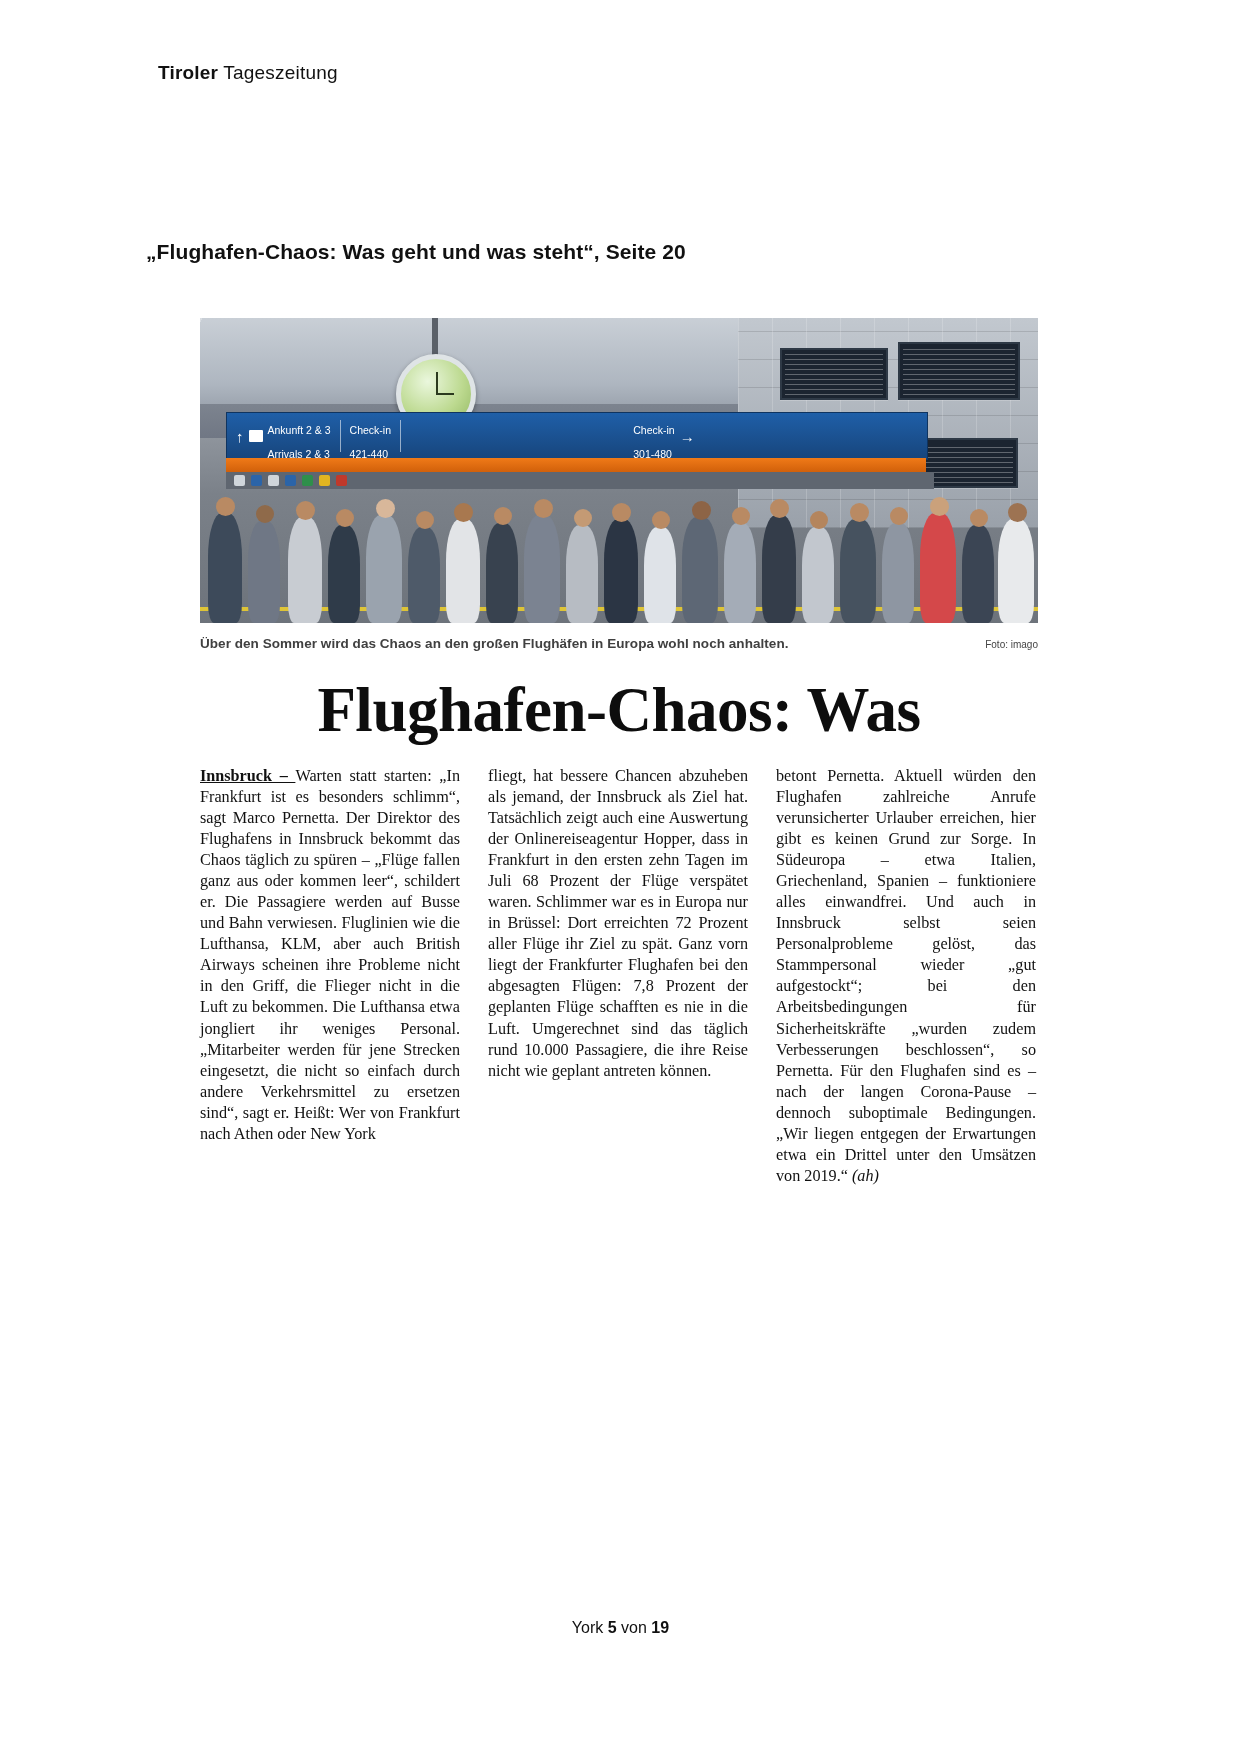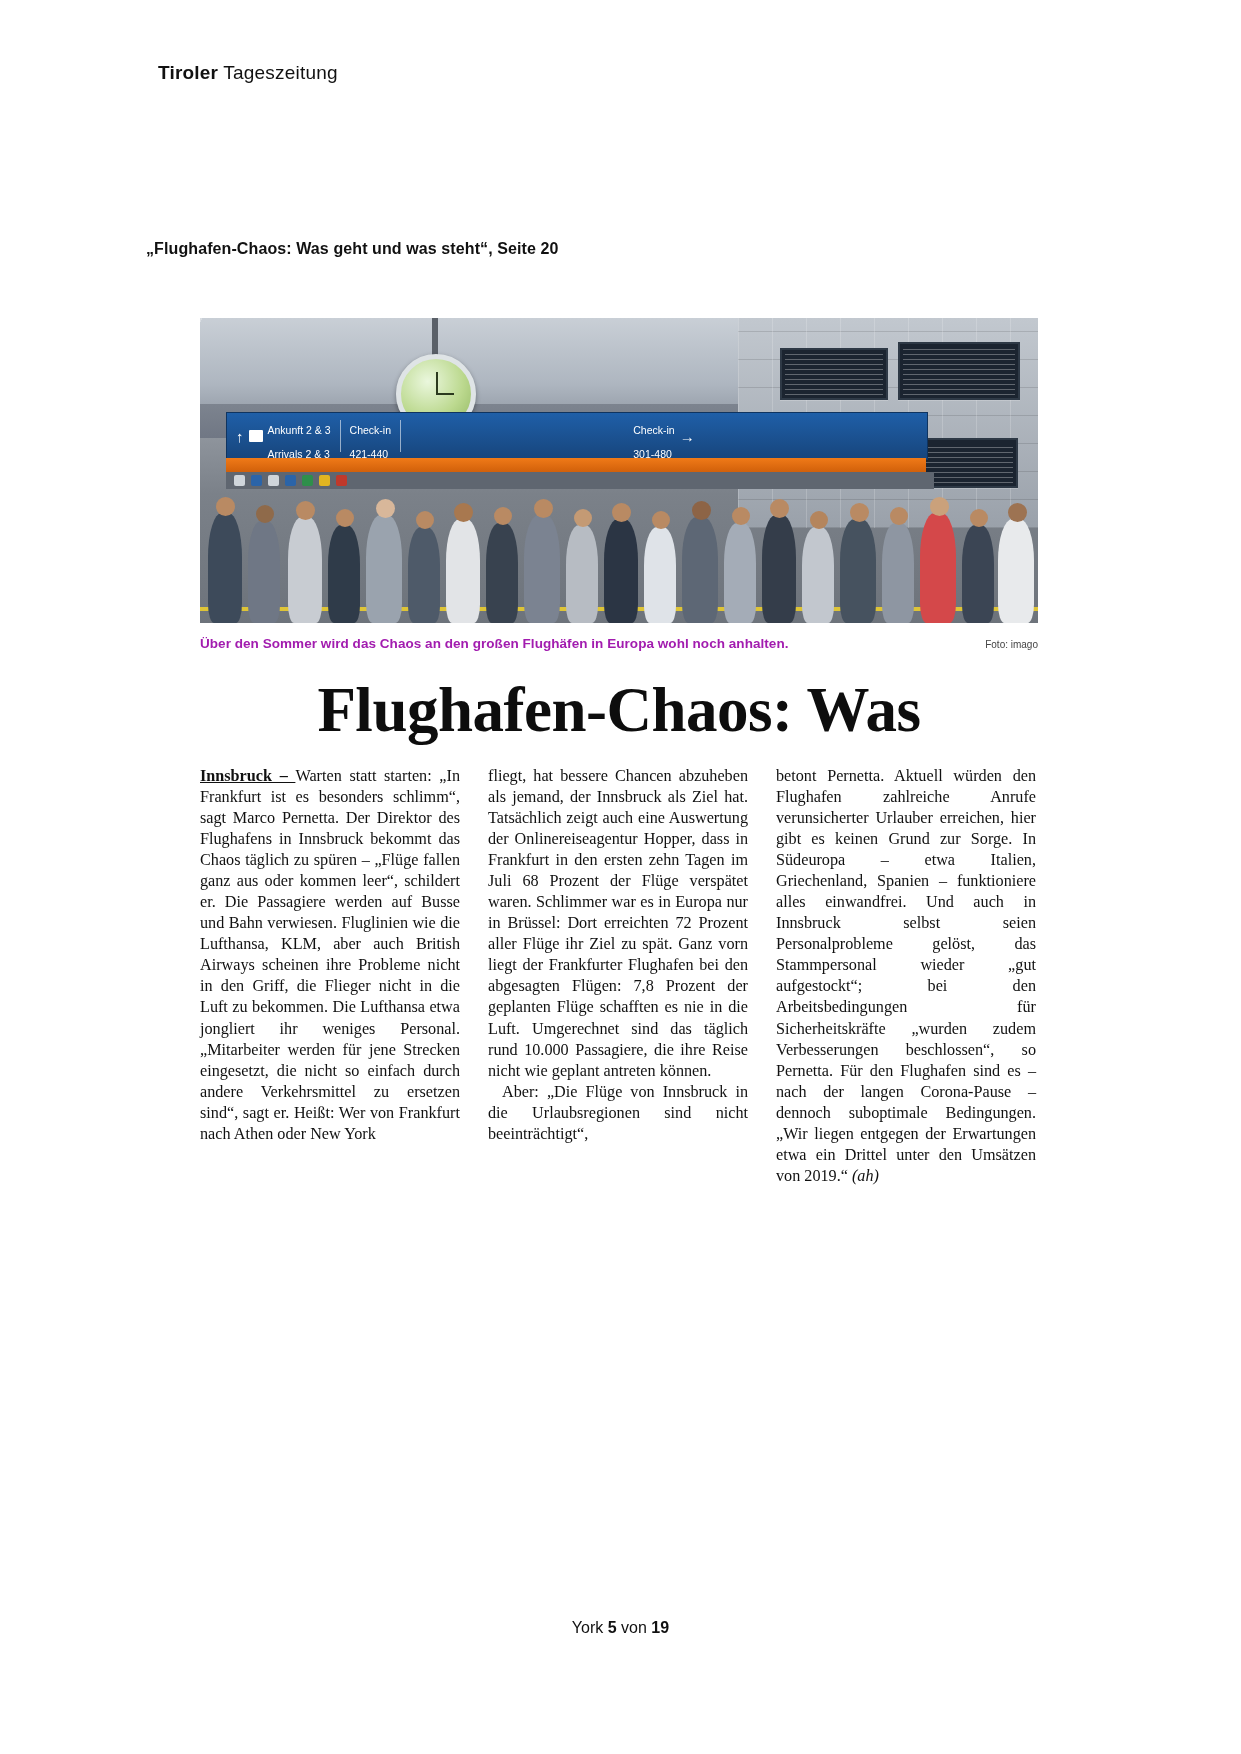--- a/index.html
+++ b/index.html
@@ -35,21 +35,21 @@
   }
   .masthead .sub {
     font-weight: normal;
   }
 
   
   .clip-title {
     position: absolute;
     left: 146px;
     top: 240px;
-    font-size: 16px;
+    font-size: 21px;
     font-weight: bold;
     letter-spacing: .1px;
     white-space: nowrap;
   }
 
   
   .clipping {
     position: absolute;
     left: 200px;
     top: 318px;
@@ -216,21 +216,21 @@
     width: 838px;
     margin-top: 13px;
     display: flex;
     align-items: baseline;
     justify-content: space-between;
     border-top: 0;
   }
   .caption {
     font-size: 13.5px;
     font-weight: bold;
-    color: #a21caf;
+    color: #404040;
     letter-spacing: .05px;
   }
   .credit {
     font-size: 10px;
     color: #444;
     white-space: nowrap;
     padding-left: 10px;
   }
 
   
@@ -396,21 +396,20 @@
     <div class="headline">
       <div>Flughafen-Chaos: Was</div>
     </div>
 
     <div class="columns">
       <div class="col">
         <p><span class="lead">Innsbruck – </span><span>Warten statt starten: „In Frankfurt ist es besonders schlimm“, sagt Marco Pernetta. Der Direktor des Flughafens in Innsbruck bekommt das Chaos täglich zu spüren – „Flüge fallen ganz aus oder kommen leer“, schildert er. Die Passagiere werden auf Busse und Bahn verwiesen. Fluglinien wie die Lufthansa, KLM, aber auch British Airways scheinen ihre Probleme nicht in den Griff, die Flieger nicht in die Luft zu bekommen. Die Lufthansa etwa jongliert ihr weniges Personal. „Mitarbeiter werden für jene Strecken eingesetzt, die nicht so einfach durch andere Verkehrsmittel zu ersetzen sind“, sagt er. Heißt: Wer von Frankfurt nach Athen oder New York</span></p>
       </div>
       <div class="col">
         <p>fliegt, hat bessere Chancen abzuheben als jemand, der Innsbruck als Ziel hat. Tatsächlich zeigt auch eine Auswertung der Onlinereiseagentur Hopper, dass in Frankfurt in den ersten zehn Tagen im Juli 68 Prozent der Flüge verspätet waren. Schlimmer war es in Europa nur in Brüssel: Dort erreichten 72 Prozent aller Flüge ihr Ziel zu spät. Ganz vorn liegt der Frankfurter Flughafen bei den abgesagten Flügen: 7,8 Prozent der geplanten Flüge schafften es nie in die Luft. Umgerechnet sind das täglich rund 10.000 Passagiere, die ihre Reise nicht wie geplant antreten können.</p>
-        <p>Aber: „Die Flüge von Innsbruck in die Urlaubsregionen sind nicht beeinträchtigt“,</p>
       </div>
       <div class="col">
         <p><span>betont Pernetta. Aktuell würden den Flughafen zahlreiche Anrufe verunsicherter Urlauber erreichen, hier gibt es keinen Grund zur Sorge. In Südeuropa – etwa Italien, Griechenland, Spanien – funktioniere alles einwandfrei. Und auch in Innsbruck selbst seien Personalprobleme gelöst, das Stammpersonal wieder „gut aufgestockt“; bei den Arbeitsbedingungen für Sicherheitskräfte „wurden zudem Verbesserungen beschlossen“, so Pernetta. Für den Flughafen sind es – nach der langen Corona-Pause – dennoch suboptimale Bedingungen. „Wir liegen entgegen der Erwartungen etwa ein Drittel unter den Umsätzen von 2019.“ </span><span class="ital">(ah)</span></p>
       </div>
     </div>
   </div>
 
   <div class="footer">
     <span>York </span><b>5</b><span> von </span><b>19</b>
   </div>

